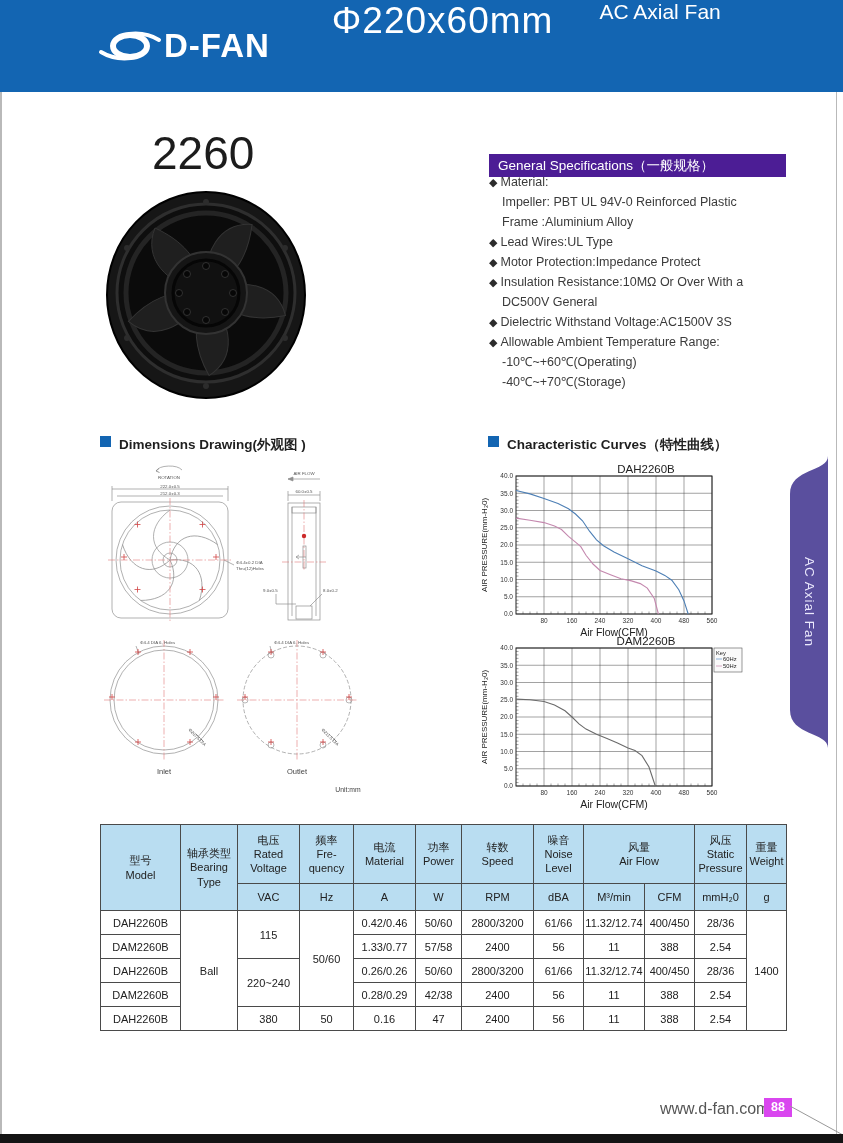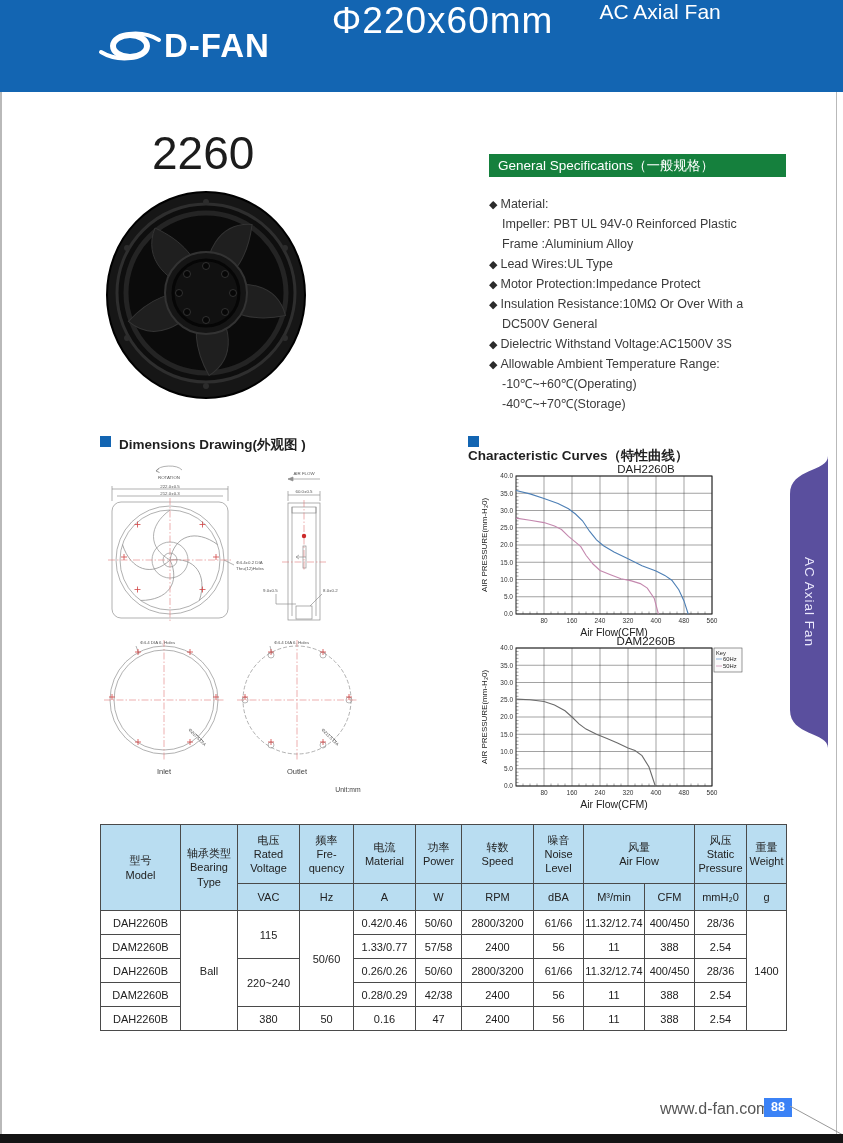--- a/index.html
+++ b/index.html
@@ -14,23 +14,23 @@
   .brand{display:flex;align-items:center;margin-left:98px;}
   .brand-name{color:#fff;font-size:33px;font-weight:bold;letter-spacing:1px;margin-left:2px;}
   .dim-title{color:#fff;font-size:37px;font-weight:normal;margin-left:62px;letter-spacing:1px;}
   .prod-type{color:#fff;font-size:21px;margin-left:46px;}
 
   
   .model-big{position:absolute;left:152px;top:126px;font-size:46px;color:#1c1c1c;}
   .fan-photo{position:absolute;left:103px;top:186px;}
 
   
-  .gs-title{position:absolute;left:489px;top:154px;width:297px;height:23px;background:#15803d;
+  .gs-title{position:absolute;left:489px;top:154px;width:297px;height:23px;background:#4c1d95;
             color:#fff;font-size:13.5px;line-height:23px;padding-left:9px;box-sizing:border-box;}
-  .gs-list{position:absolute;left:489px;top:194px;width:330px;font-size:12.5px;color:#3b3b3b;}
+  .gs-list{position:absolute;left:489px;top:172px;width:330px;font-size:12.5px;color:#3b3b3b;}
   .gs-line{line-height:20px;white-space:nowrap;}
   .gs-line .diamond{font-size:11px;margin-right:3px;color:#2b2b2b;}
   .gs-line.i{padding-left:13px;}
 
   
   .sec{position:absolute;font-size:13.5px;font-weight:bold;color:#1f1f1f;display:flex;align-items:flex-start;}
   .sec .square{display:inline-block;width:11px;height:11px;background:#1365b2;margin-right:8px;}
 
   
   .chart{position:absolute;width:266px;height:176px;}
@@ -46,21 +46,21 @@
       table-layout:fixed;font-size:11px;color:#222;}
   .spec-table th,.spec-table td{border:1px solid #4a4a4a;text-align:center;vertical-align:middle;
       padding:1px 1px;}
   .spec-table thead th{background:#b9ddf1;font-weight:normal;white-space:pre-line;line-height:1.3;}
   .spec-table thead tr.hrow1 th{height:56px;}
   .spec-table thead tr.units th{height:24px;}
   .spec-table tbody td{height:21px;background:#fff;font-size:11px;}
 
   
   .f-url{position:absolute;left:660px;top:1100px;font-size:16px;color:#555;}
-  .f-badge{position:absolute;left:764px;top:1098px;background:#3b82f6;color:#fff;
+  .f-badge{position:absolute;left:764px;top:1098px;background:#d946ef;color:#fff;
       font-size:12.5px;font-weight:bold;padding:2px 7px 3px;}
   .bottombar{position:absolute;left:0;top:1134px;width:843px;height:9px;background:#141414;}
   .f-diag{position:absolute;left:790px;top:1106px;}
 
   svg text{font-family:"Liberation Sans",sans-serif;}
 </style>
 </head>
 <body>
 
 <div class="page">
@@ -129,21 +129,21 @@
     <div class="gs-line b"><span class="diamond">◆</span><span>Dielectric Withstand Voltage:AC1500V 3S</span></div>
     <div class="gs-line b"><span class="diamond">◆</span><span>Allowable Ambient Temperature Range:</span></div>
     <div class="gs-line i"><span>-10℃~+60℃(Operating)</span></div>
     <div class="gs-line i"><span>-40℃~+70℃(Storage)</span></div>
   </div>
 
   <div class="sec" style="left:100px;top:436px;">
     <span class="square"></span>
     <span>Dimensions Drawing(外观图 )</span>
   </div>
-  <div class="sec" style="left:468px;top:436px;flex-direction:column;">
+  <div class="sec" style="left:488px;top:436px;">
     <span class="square"></span>
     <span>Characteristic Curves（特性曲线）</span>
   </div>
   <div class="sec" style="left:100px;top:805px;margin-top:26px;">
     <span class="square"></span>
     <span>Specifications/规格</span>
   </div>
 
   <div style="position:absolute;left:100px;top:458px;">
   <svg width="380" height="342" viewBox="0 0 380 342">

